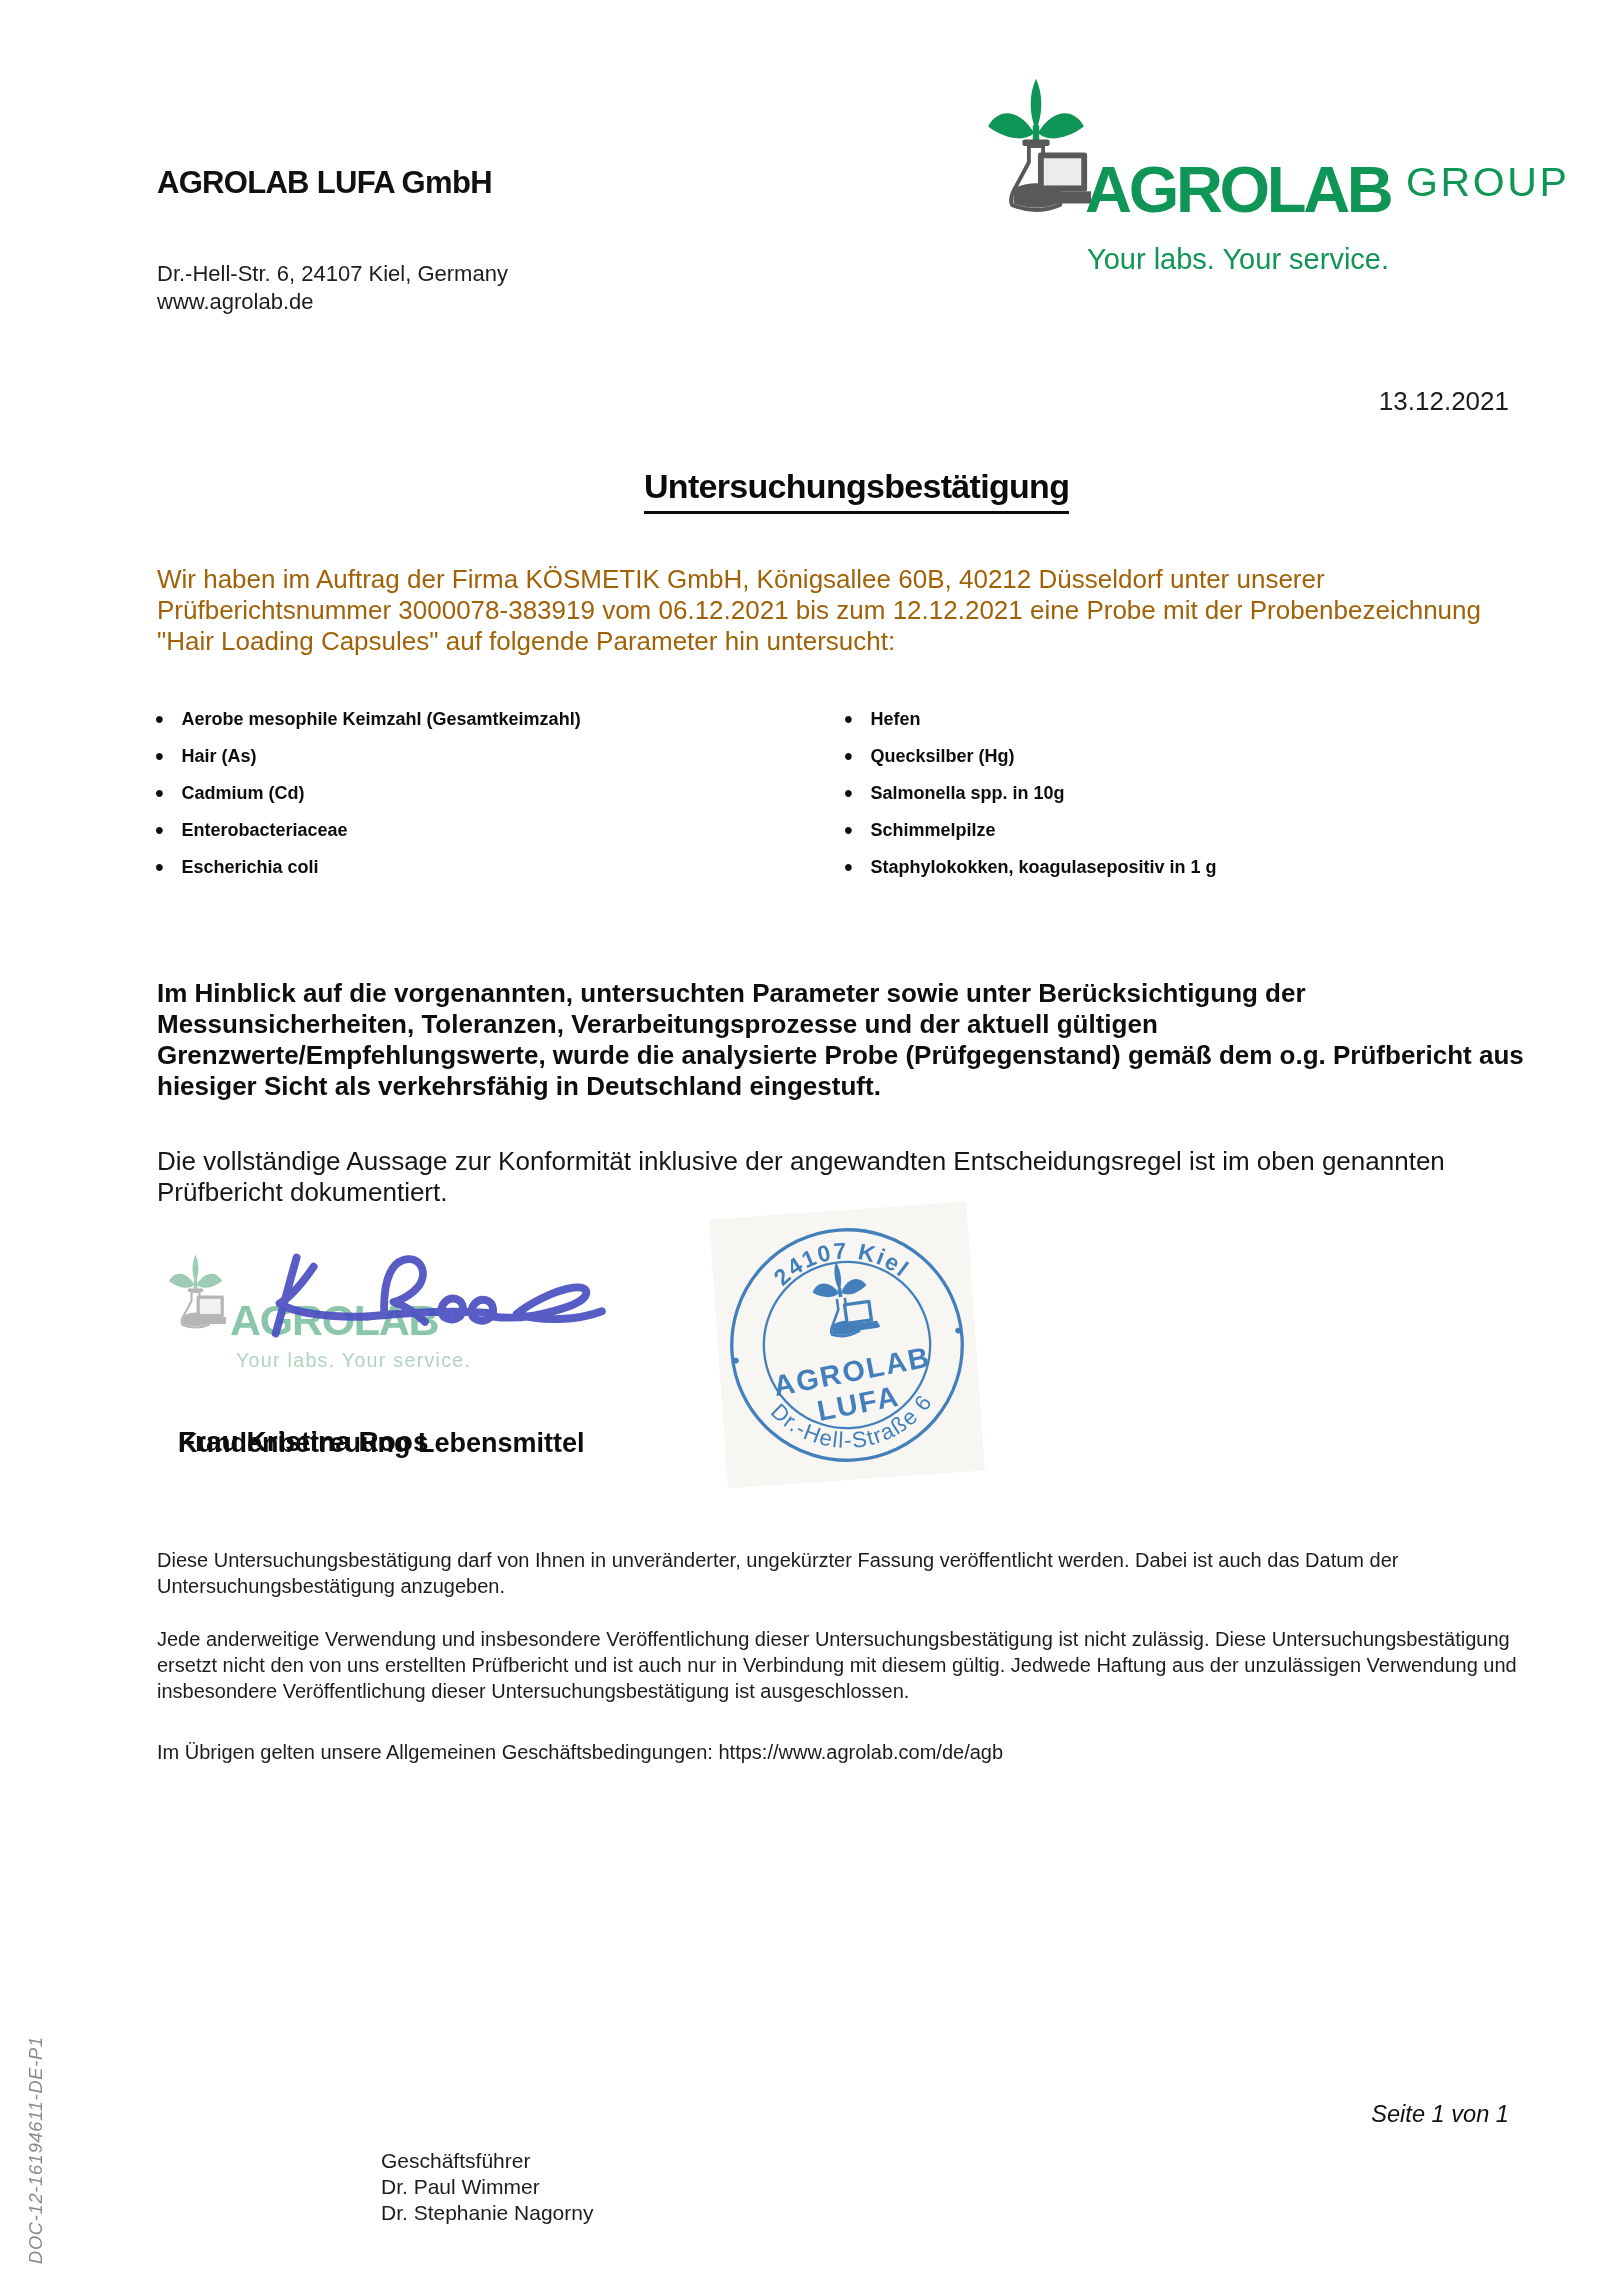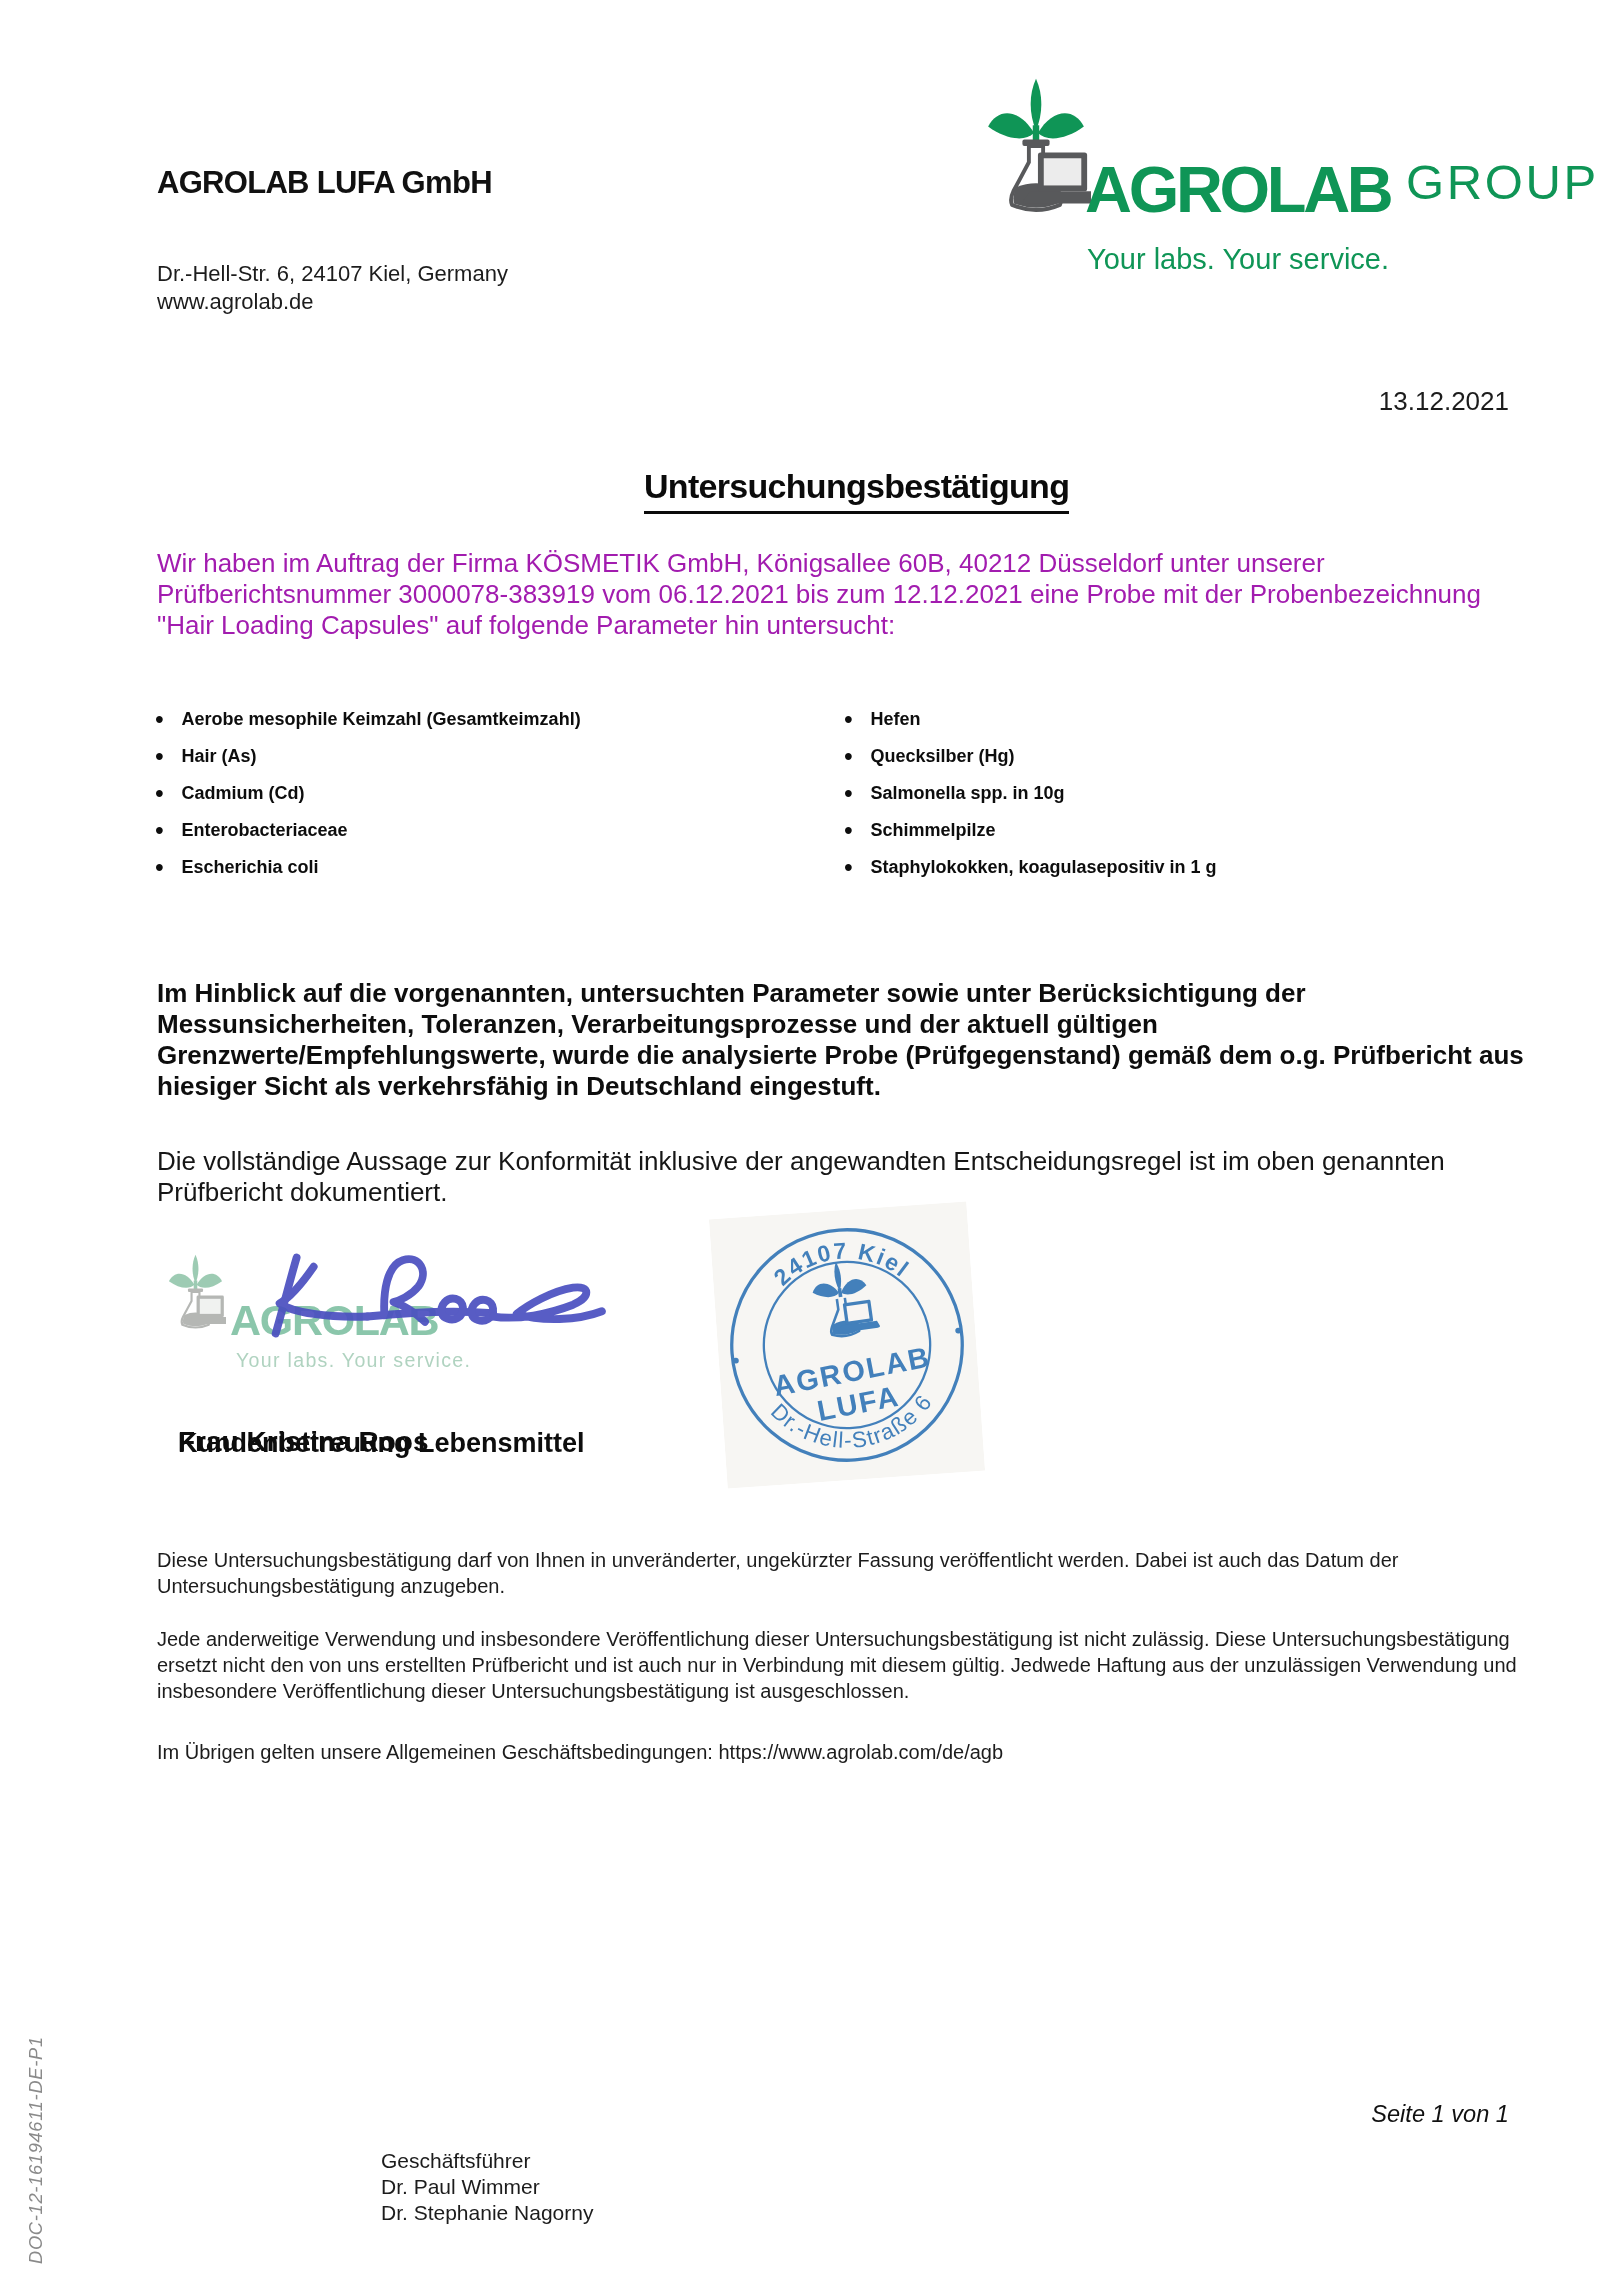--- a/index.html
+++ b/index.html
@@ -29,42 +29,42 @@
   }
   
   .logo-icon{position:absolute;left:981px;top:76px;width:110px;height:149px;}
   .logo-brand{
     position:absolute;left:1085px;top:157px;
     font-size:65px;line-height:65px;font-weight:bold;
     letter-spacing:-3.3px;color:var(--brand-green);
   }
   .logo-group{
     position:absolute;left:1406px;top:162px;
-    font-size:49px;line-height:41px;font-weight:400;
+    font-size:41px;line-height:41px;font-weight:400;
     letter-spacing:2.6px;color:var(--brand-green);
   }
   .logo-tagline{
     position:absolute;left:1087px;top:243px;
     font-size:29px;color:var(--brand-green);
   }
   
   .doc-date{
     position:absolute;right:113px;top:386px;
     font-size:26px;color:#1c1c1c;
   }
   .doc-title{
     position:absolute;left:644px;top:467px;
     font-size:34px;font-weight:bold;color:#0b0b0b;
     padding-bottom:5.2px;border-bottom:3.3px solid #0b0b0b;
     letter-spacing:-0.7px;
   }
   
   .intro{
-    position:absolute;left:157px;top:522px;width:1367px;
-    font-size:26px;line-height:31px;color:#a21caf;
+    position:absolute;left:157px;top:538px;width:1367px;
+    font-size:26px;line-height:31px;color:#a16207;
   }
   .params{
     position:absolute;top:701px;margin:0;padding:0;list-style:none;
     font-size:18px;font-weight:bold;color:#0d0d0d;
   }
   .params.left{left:154px;width:680px;}
   .params.right{left:843px;width:720px;}
   .params li{position:relative;padding-left:27.5px;line-height:37px;height:37px;white-space:nowrap;}
   .params li::before{content:"•";position:absolute;left:1.3px;top:0;font-size:23.6px;}
   .statement{

